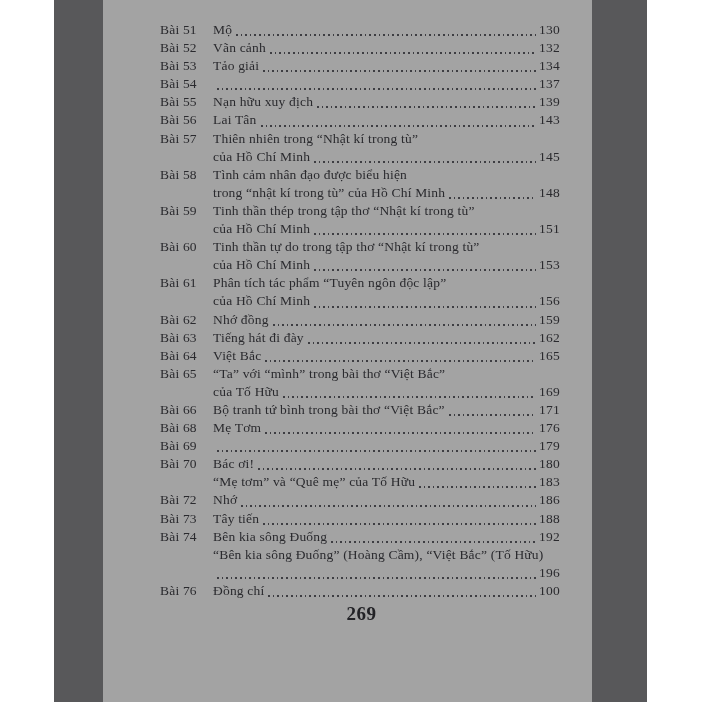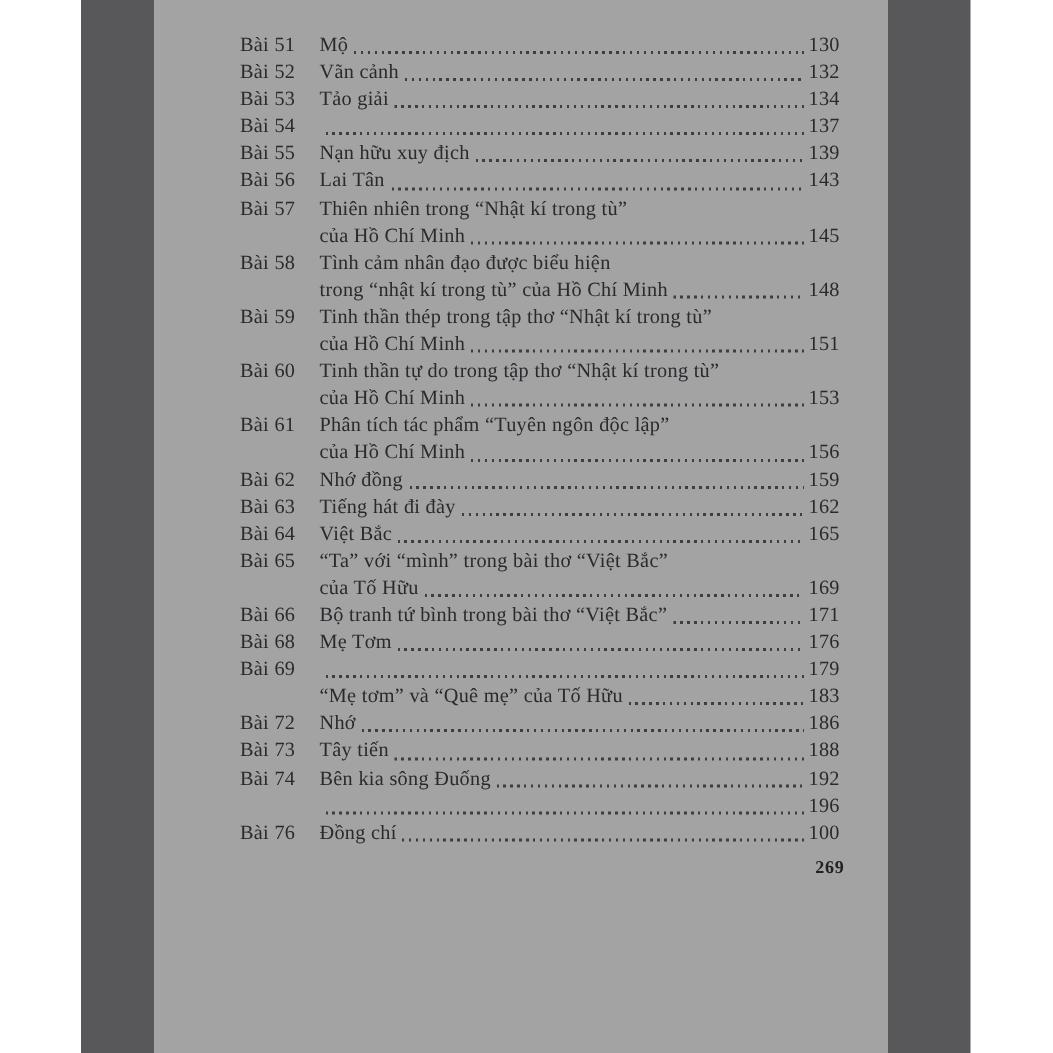--- a/index.html
+++ b/index.html
@@ -50,22 +50,22 @@
     height: 2px;
     margin: 0 3px 3px 4px;
     background-image: repeating-linear-gradient(to right, #3d3d42 0px, #3d3d42 1.6px, transparent 1.6px, transparent 4.6px);
   }
   .page-col {
     flex: 0 0 auto;
     min-width: 24px;
   }
   .footer {
     margin-top: 5px;
-    text-align: right;
-    font-size: 12px;
+    text-align: center;
+    font-size: 19px;
     font-weight: bold;
     color: #222226;
     line-height: 18px;
     letter-spacing: 0.5px;
   }
 </style>
 </head>
 <body>
 
 <div class="photo">
@@ -234,20 +234,28 @@
         </div>
         <div class="entry">
           <div class="row">
             <span class="num-col">Bài 69</span>
             <span class="leader"></span>
             <span class="page-col">179</span>
           </div>
         </div>
         <div class="entry">
           <div class="row">
+            <span class="num-col">Bài 70</span>
+            <span class="title-text">Bác ơi!</span>
+            <span class="leader"></span>
+            <span class="page-col">180</span>
+          </div>
+        </div>
+        <div class="entry">
+          <div class="row">
             <span class="num-col"></span>
             <span class="title-text">“Mẹ tơm” và “Quê mẹ” của Tố Hữu</span>
             <span class="leader"></span>
             <span class="page-col">183</span>
           </div>
         </div>
         <div class="entry">
           <div class="row">
             <span class="num-col">Bài 72</span>
             <span class="title-text">Nhớ</span>
@@ -265,20 +273,24 @@
         </div>
         <div class="entry">
           <div class="row">
             <span class="num-col">Bài 74</span>
             <span class="title-text">Bên kia sông Đuống</span>
             <span class="leader"></span>
             <span class="page-col">192</span>
           </div>
         </div>
         <div class="entry">
+          <div class="row">
+            <span class="num-col"></span>
+            <span class="title-text">“Bên kia sông Đuống” (Hoàng Cầm), “Việt Bắc” (Tố Hữu)</span>
+          </div>
           <div class="row">
             <span class="num-col"></span>
             <span class="leader"></span>
             <span class="page-col">196</span>
           </div>
         </div>
         <div class="entry">
           <div class="row">
             <span class="num-col">Bài 76</span>
             <span class="title-text">Đồng chí</span>

